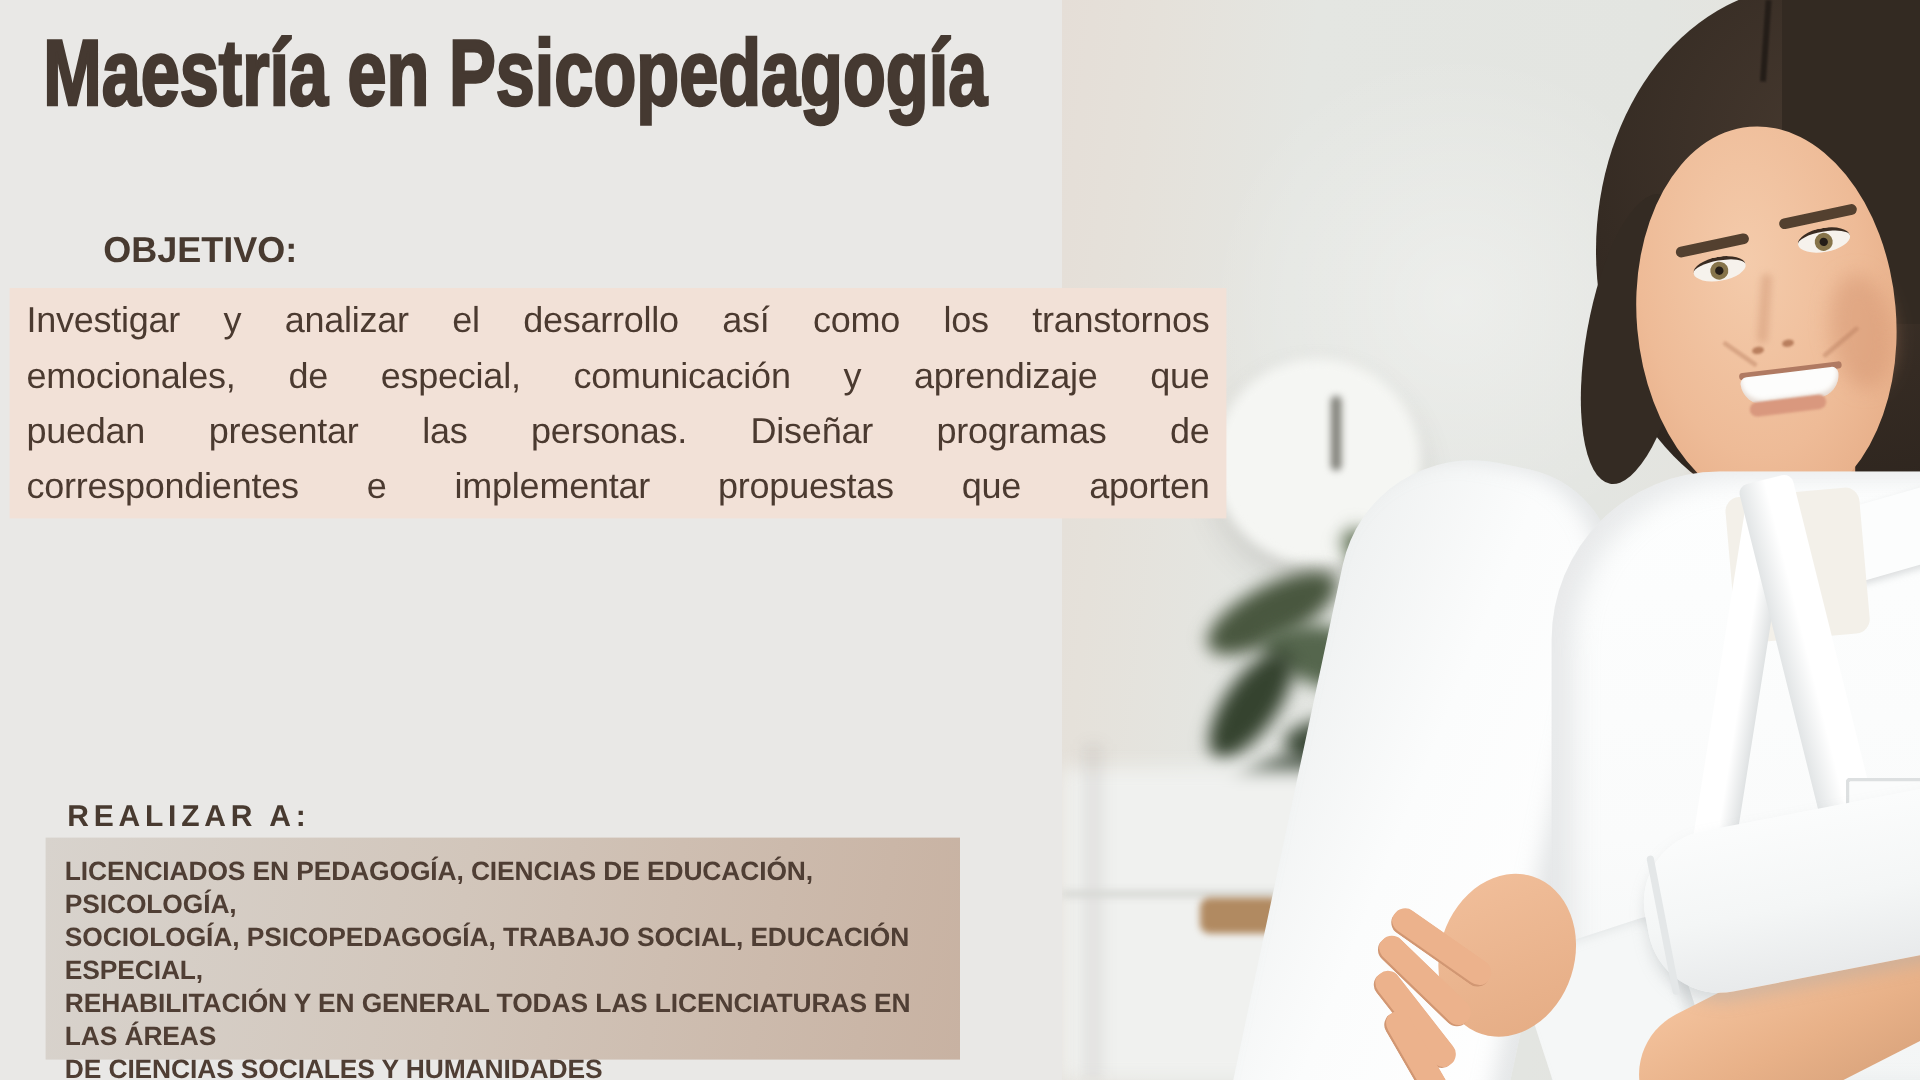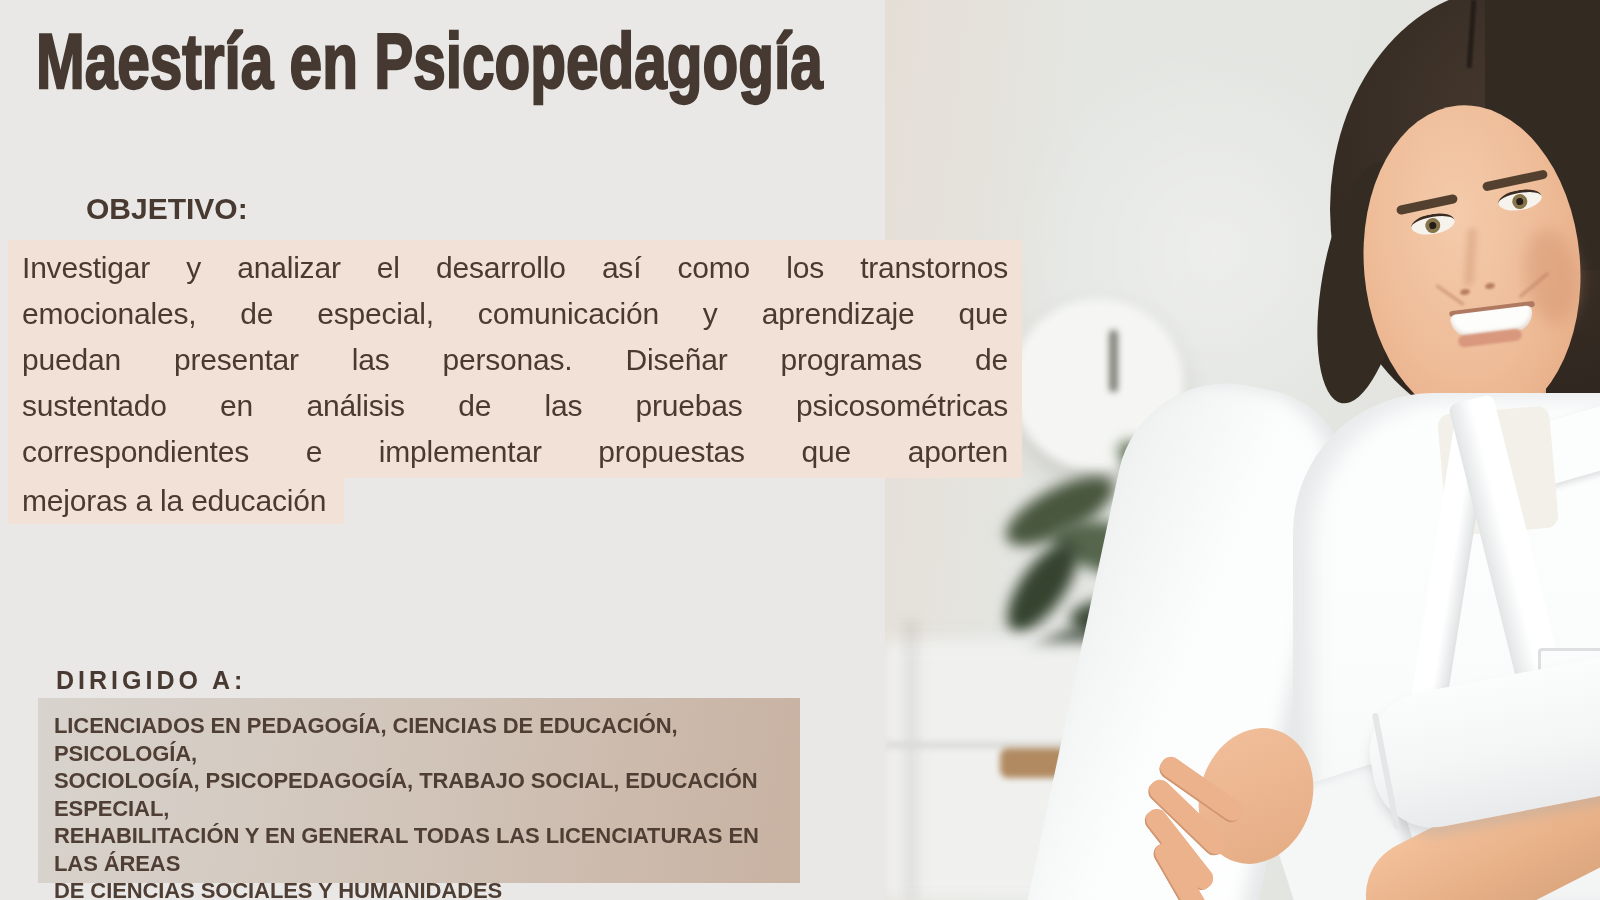--- a/index.html
+++ b/index.html
@@ -214,29 +214,25 @@
   </div>
 
   <div class="abs title">Maestría en Psicopedagogía</div>
 
   <div class="abs obj-heading">OBJETIVO:</div>
   <div class="abs obj-block">
     <div class="hl-block">
       <div class="obj-line">Investigar y analizar el desarrollo así como los transtornos</div>
       <div class="obj-line">emocionales, de especial, comunicación y aprendizaje que</div>
       <div class="obj-line">puedan presentar las personas. Diseñar programas de</div>
-      <div class="obj-line">sustentado en análisis de las pruebas psicosométricas</div>
       <div class="obj-line">correspondientes e implementar propuestas que aporten</div>
     </div>
-    <div class="obj-short">
-      <span>mejoras a la educación</span>
-    </div>
   </div>
 
-  <div class="abs dir-heading">DIRIGIDO A:</div>
+  <div class="abs dir-heading">REALIZAR A:</div>
   <div class="abs dir-box">LICENCIADOS EN PEDAGOGÍA, CIENCIAS DE EDUCACIÓN, PSICOLOGÍA,
 SOCIOLOGÍA, PSICOPEDAGOGÍA, TRABAJO SOCIAL, EDUCACIÓN ESPECIAL,
 REHABILITACIÓN Y EN GENERAL TODAS LAS LICENCIATURAS EN LAS ÁREAS
 DE CIENCIAS SOCIALES Y HUMANIDADES
 DE IGUAL FORMA LOS PERFILES ENCARGADOS DE REALIZAR
 PSICODIAGNÓSTICOS DENTRO DE ORGANIZACIONES EDUCATIVAS.</div>
 
 </div>
 
 </body></html>

